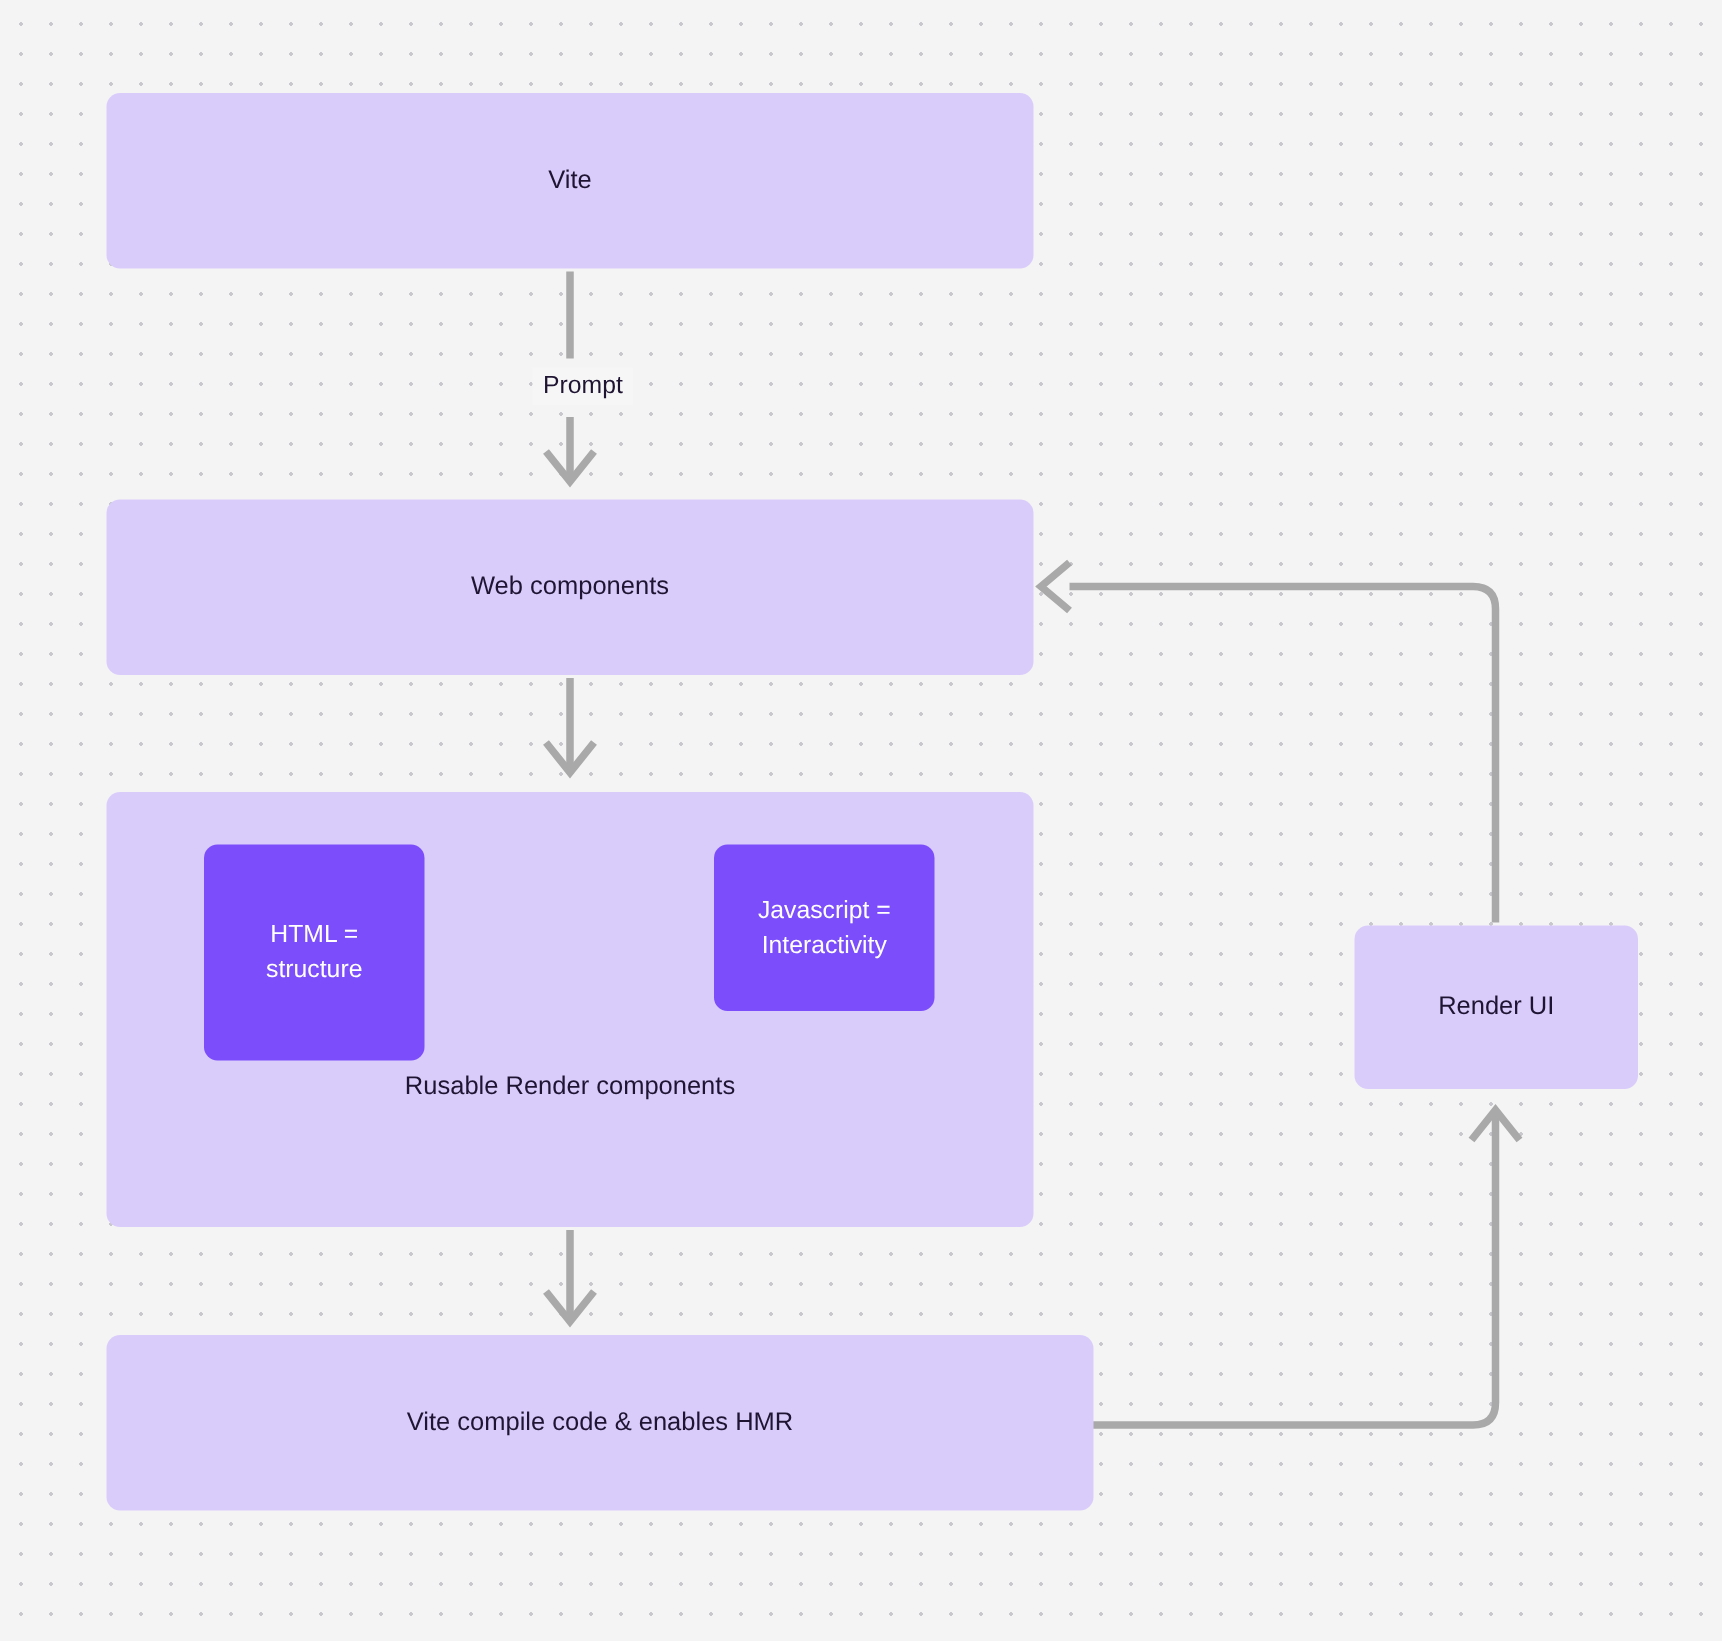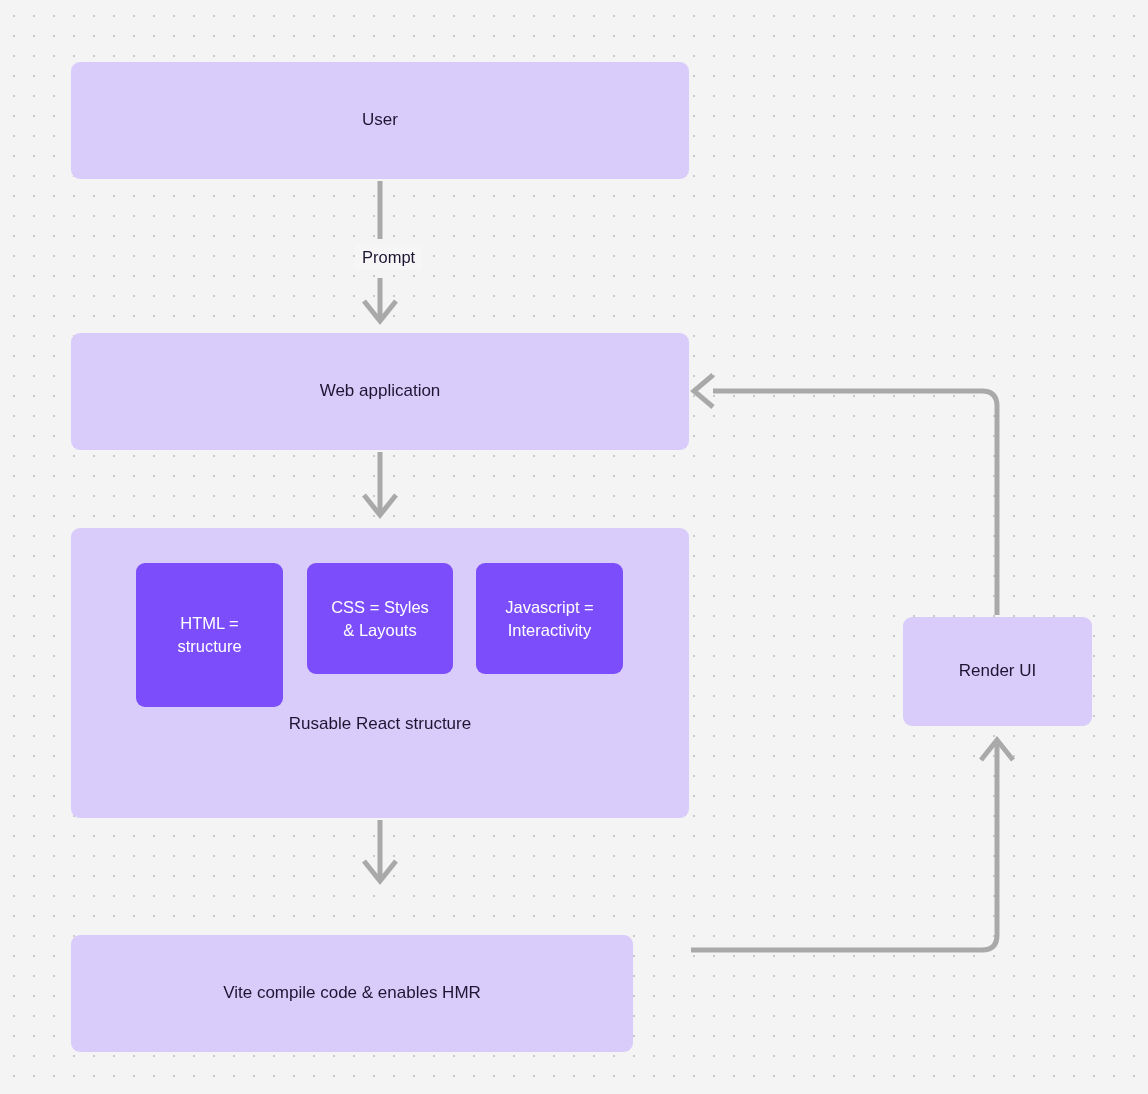--- a/index.html
+++ b/index.html
@@ -37,21 +37,21 @@
     background: #7c4dfb;
     color: #ffffff;
     font-size: 16.5px;
     line-height: 1.38;
     border-radius: 9px;
   }
   
   #node-user          { left: 71px;  top: 62px;   width: 618px; height: 117px; }
   #node-webapp        { left: 71px;  top: 333px;  width: 618px; height: 117px; }
   #node-react         { left: 71px;  top: 528px;  width: 618px; height: 290px; }
-  #node-vite          { left: 71px;  top: 935px;  width: 562px; height: 117px; }
+  #node-vite          { left: 71px;  top: 890px;  width: 658px; height: 117px; }
   #node-render        { left: 903px; top: 617px;  width: 189px; height: 109px; }
 
   #node-html          { left: 136px; top: 563px;  width: 147px; height: 144px; }
   #node-css           { left: 307px; top: 563px;  width: 146px; height: 111px; }
   #node-js            { left: 476px; top: 563px;  width: 147px; height: 111px; }
 
   .react-caption {
     position: absolute;
     left: 71px;
     top: 714px;
@@ -124,51 +124,45 @@
     <g>
       <path class="edge-path" d="M 997 615 L 997 406 Q 997 391 982 391 L 713 391"></path>
       <path class="edge-head" d="M 713 375 L 694 391 L 713 407"></path>
     </g>
 
   </svg>
 
   <div class="edge-label" id="label-prompt">Prompt</div>
 
   <div class="node node-lilac" id="node-user">
-    <span>User</span>
+    <span>Vite</span>
   </div>
 
   <div class="node node-lilac" id="node-webapp">
-    <span>Web application</span>
+    <span>Web components</span>
   </div>
 
   <div class="node node-lilac" id="node-react"></div>
 
   <div class="node node-violet" id="node-html">
     <span>
       <span>HTML =</span><br>
       <span>structure</span>
     </span>
   </div>
 
-  <div class="node node-violet" id="node-css">
-    <span>
-      <span>CSS = Styles</span><br>
-      <span>&amp; Layouts</span>
-    </span>
-  </div>
 
   <div class="node node-violet" id="node-js">
     <span>
       <span>Javascript =</span><br>
       <span>Interactivity</span>
     </span>
   </div>
 
-  <div class="react-caption">Rusable React structure</div>
+  <div class="react-caption">Rusable Render components</div>
 
   <div class="node node-lilac" id="node-vite">
     <span>Vite compile code &amp; enables HMR</span>
   </div>
 
   <div class="node node-lilac" id="node-render">
     <span>Render UI</span>
   </div>
 
 </div>

